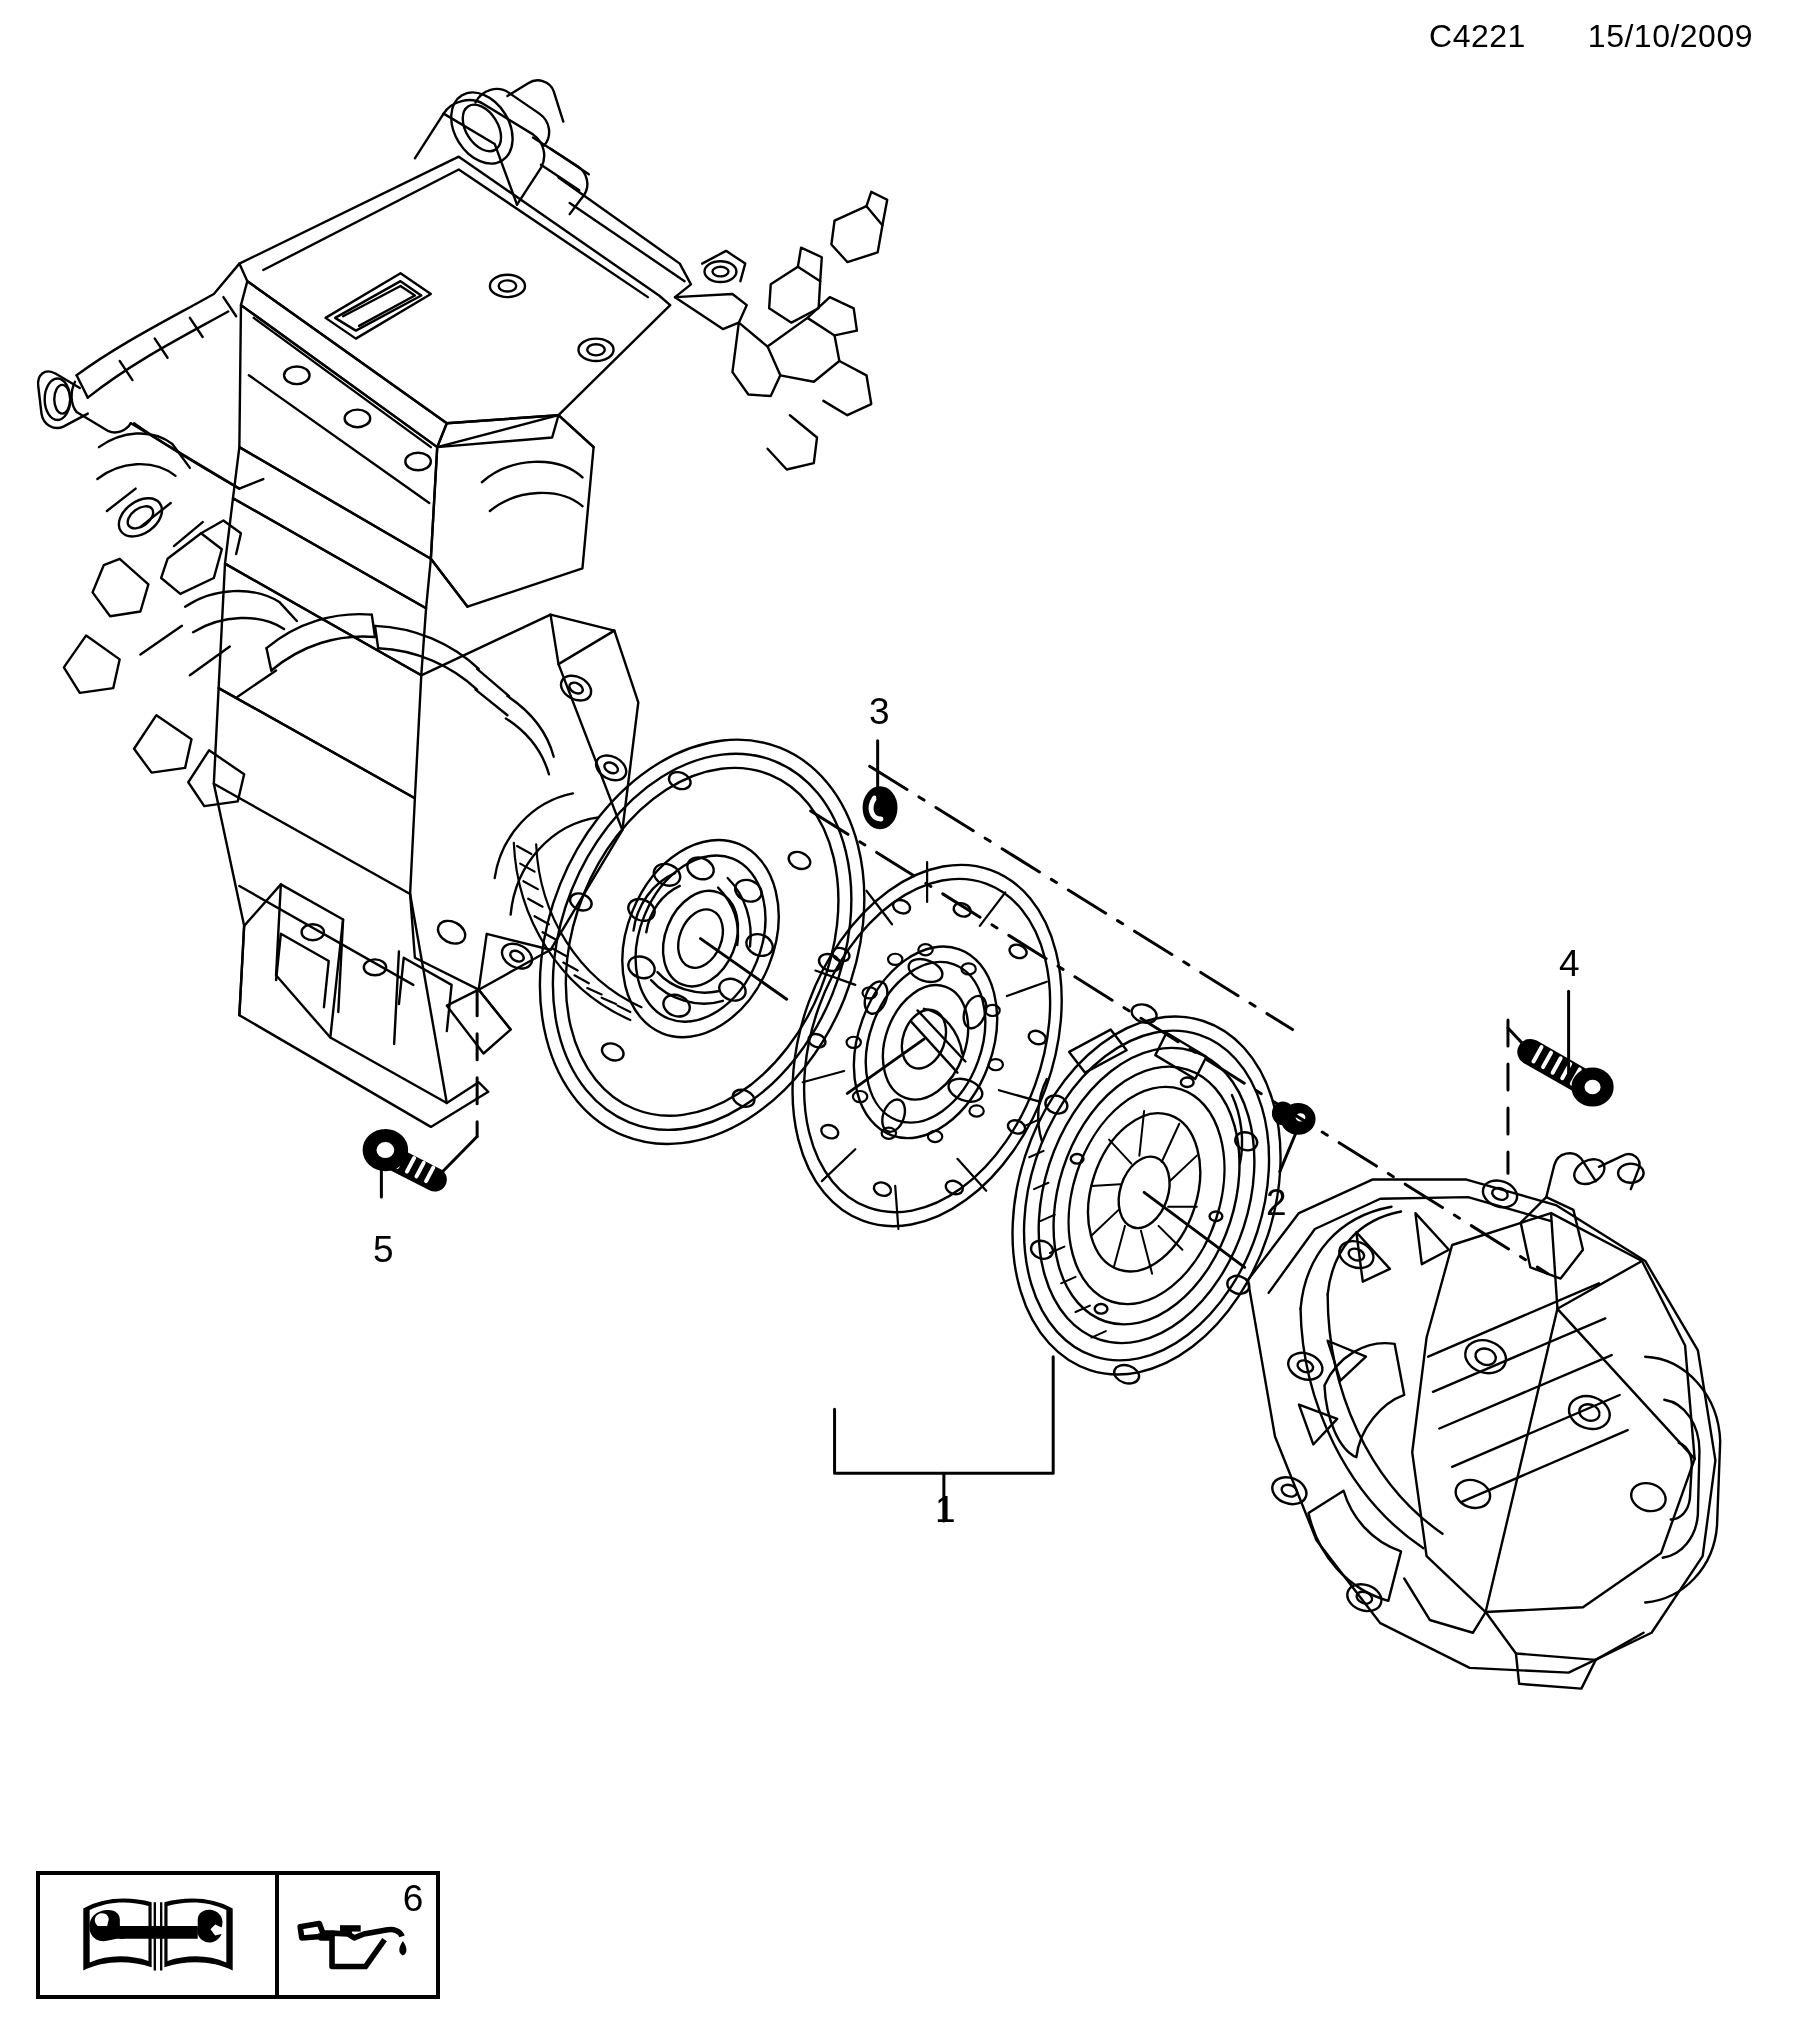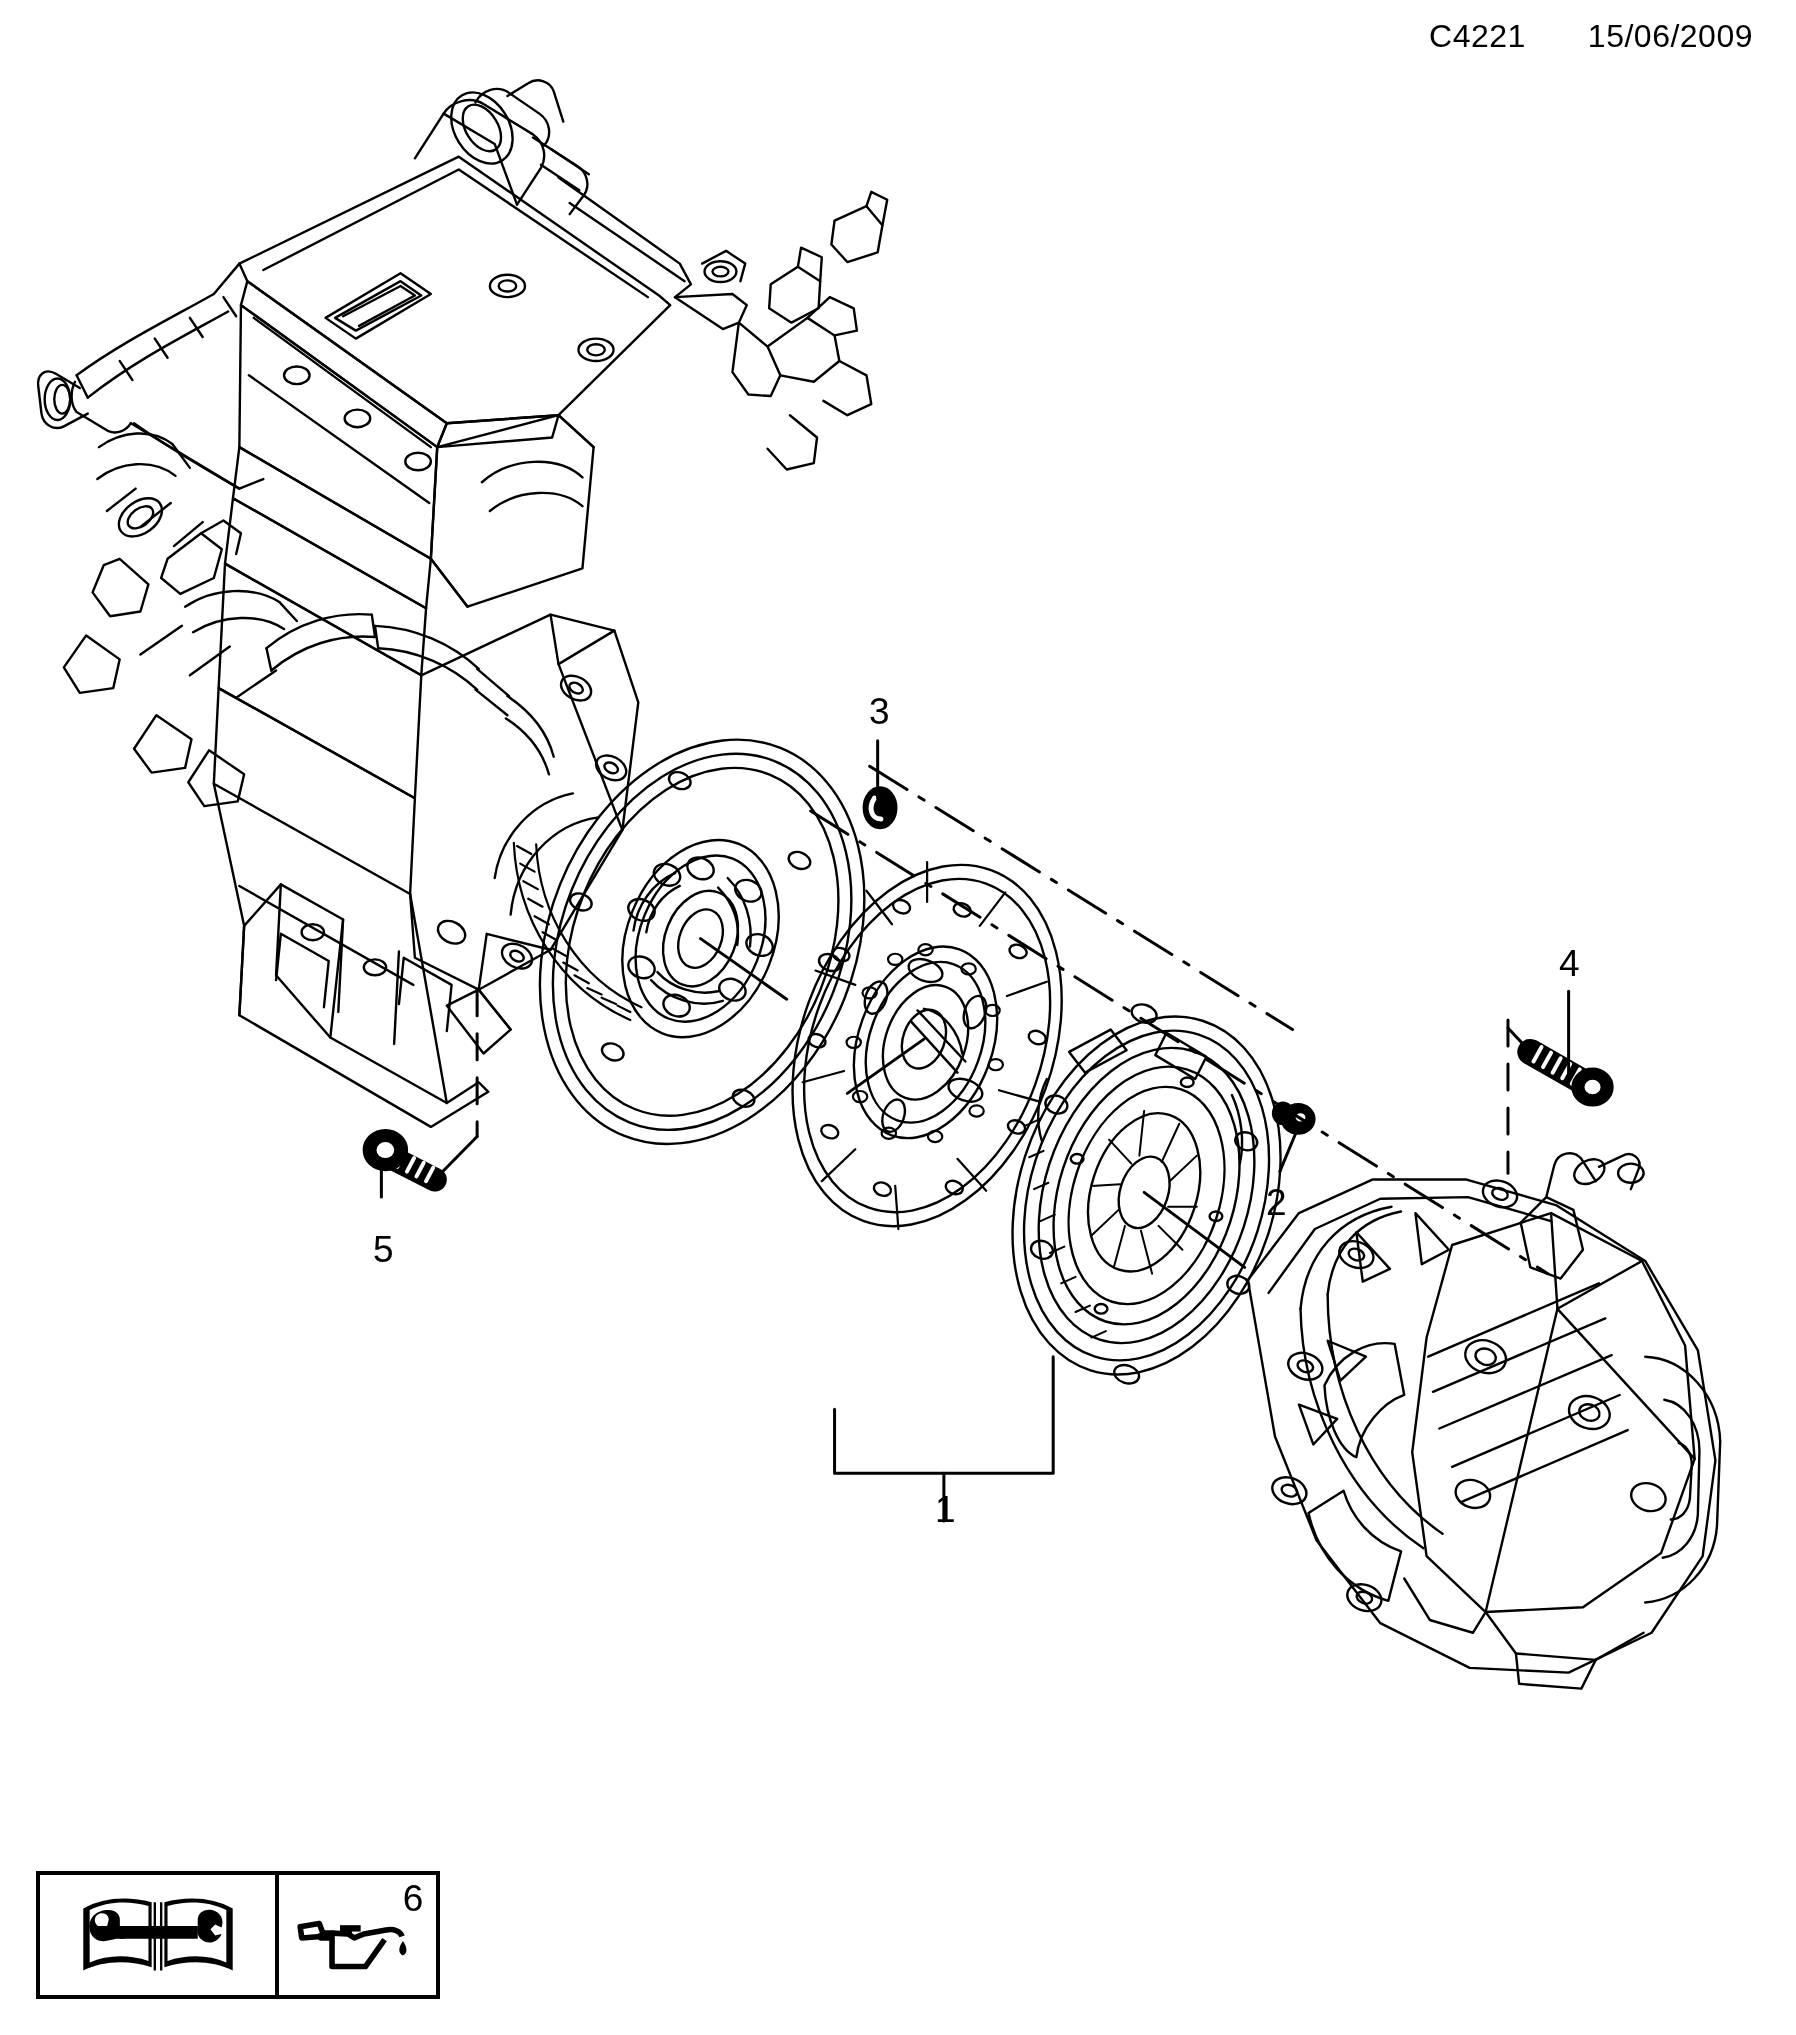--- a/index.html
+++ b/index.html
@@ -30,21 +30,21 @@
   .legend-cell.oil{flex:1;}
   .legend-num{position:absolute;top:4.8px;right:12.8px;font-size:37px;line-height:1;}
 </style>
 </head>
 <body>
 
 <div id="sheet">
 
   <div class="header">
     <span>C4221</span>
-    <span>15/06/2009</span>
+    <span>15/10/2009</span>
   </div>
 
   <svg id="art" viewBox="0 0 2251 2551" fill="none" stroke="#000" stroke-width="2.4" stroke-linejoin="round" stroke-linecap="round">
 
     <defs>
 
       <g id="threads">
         <path d="M0,0 l7,-11 M7,0 l7,-11 M14,0 l7,-11 M21,0 l7,-11 M28,0 l7,-11 M35,0 l7,-11 M42,0 l7,-11 M49,0 l7,-11"></path>
       </g>
     </defs>

